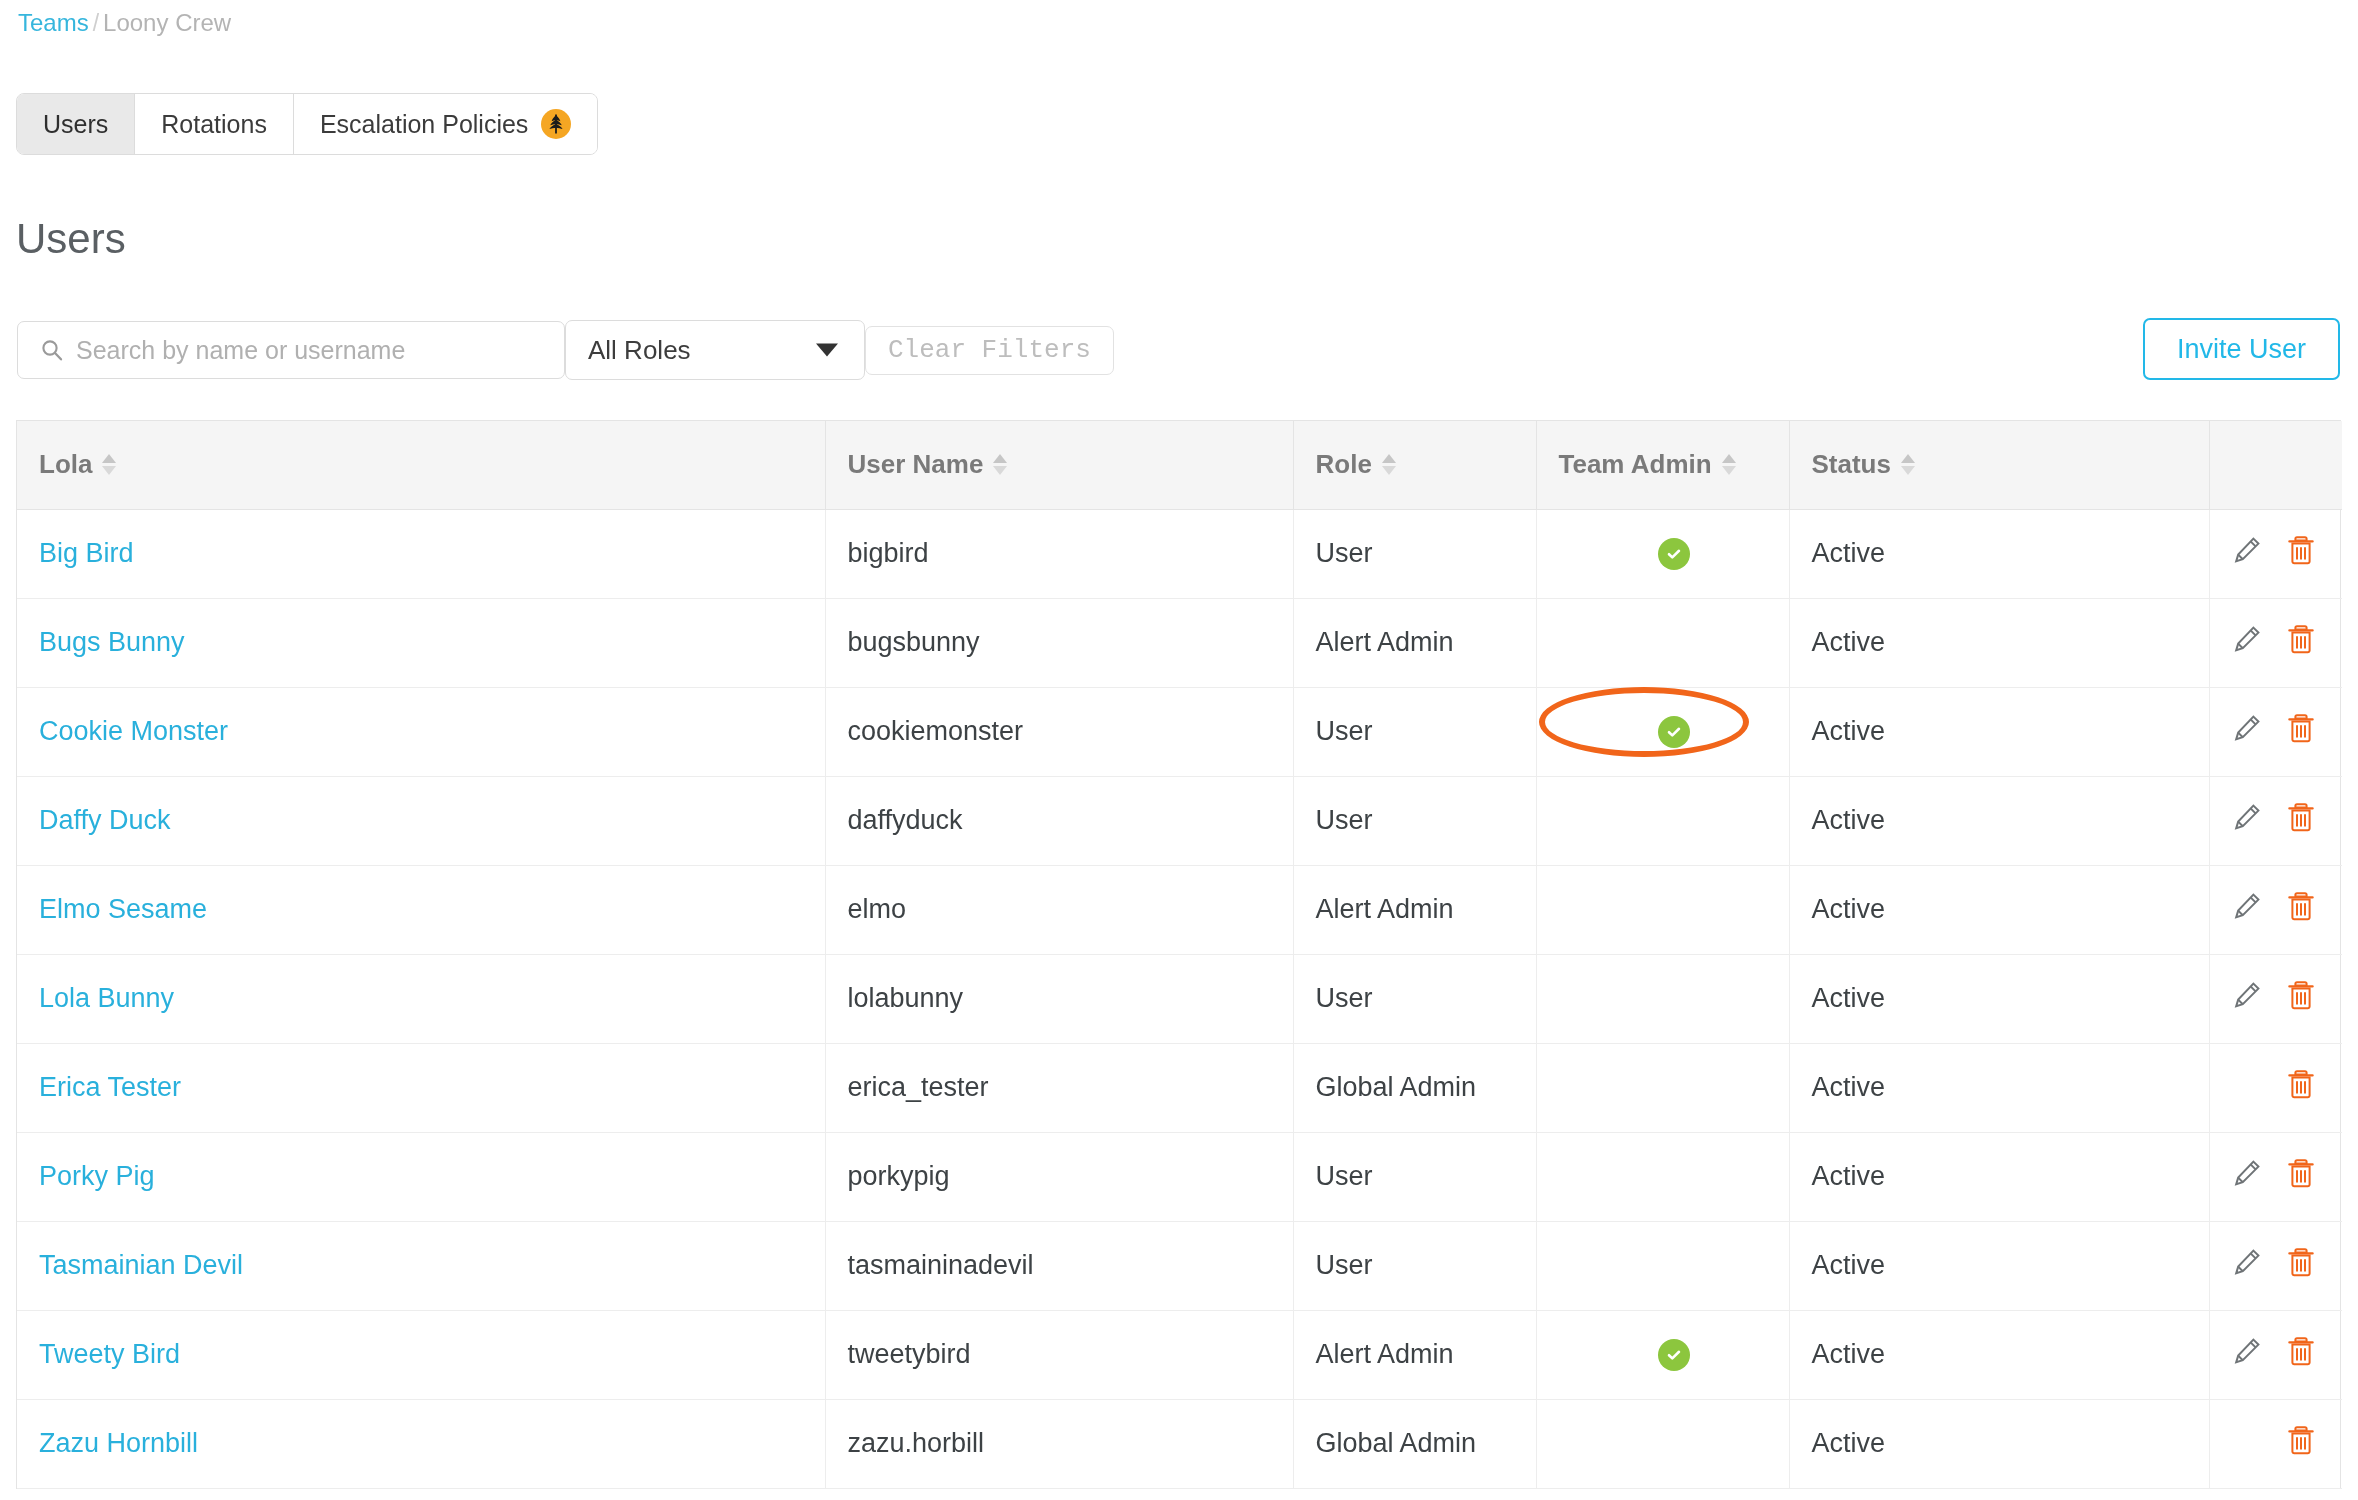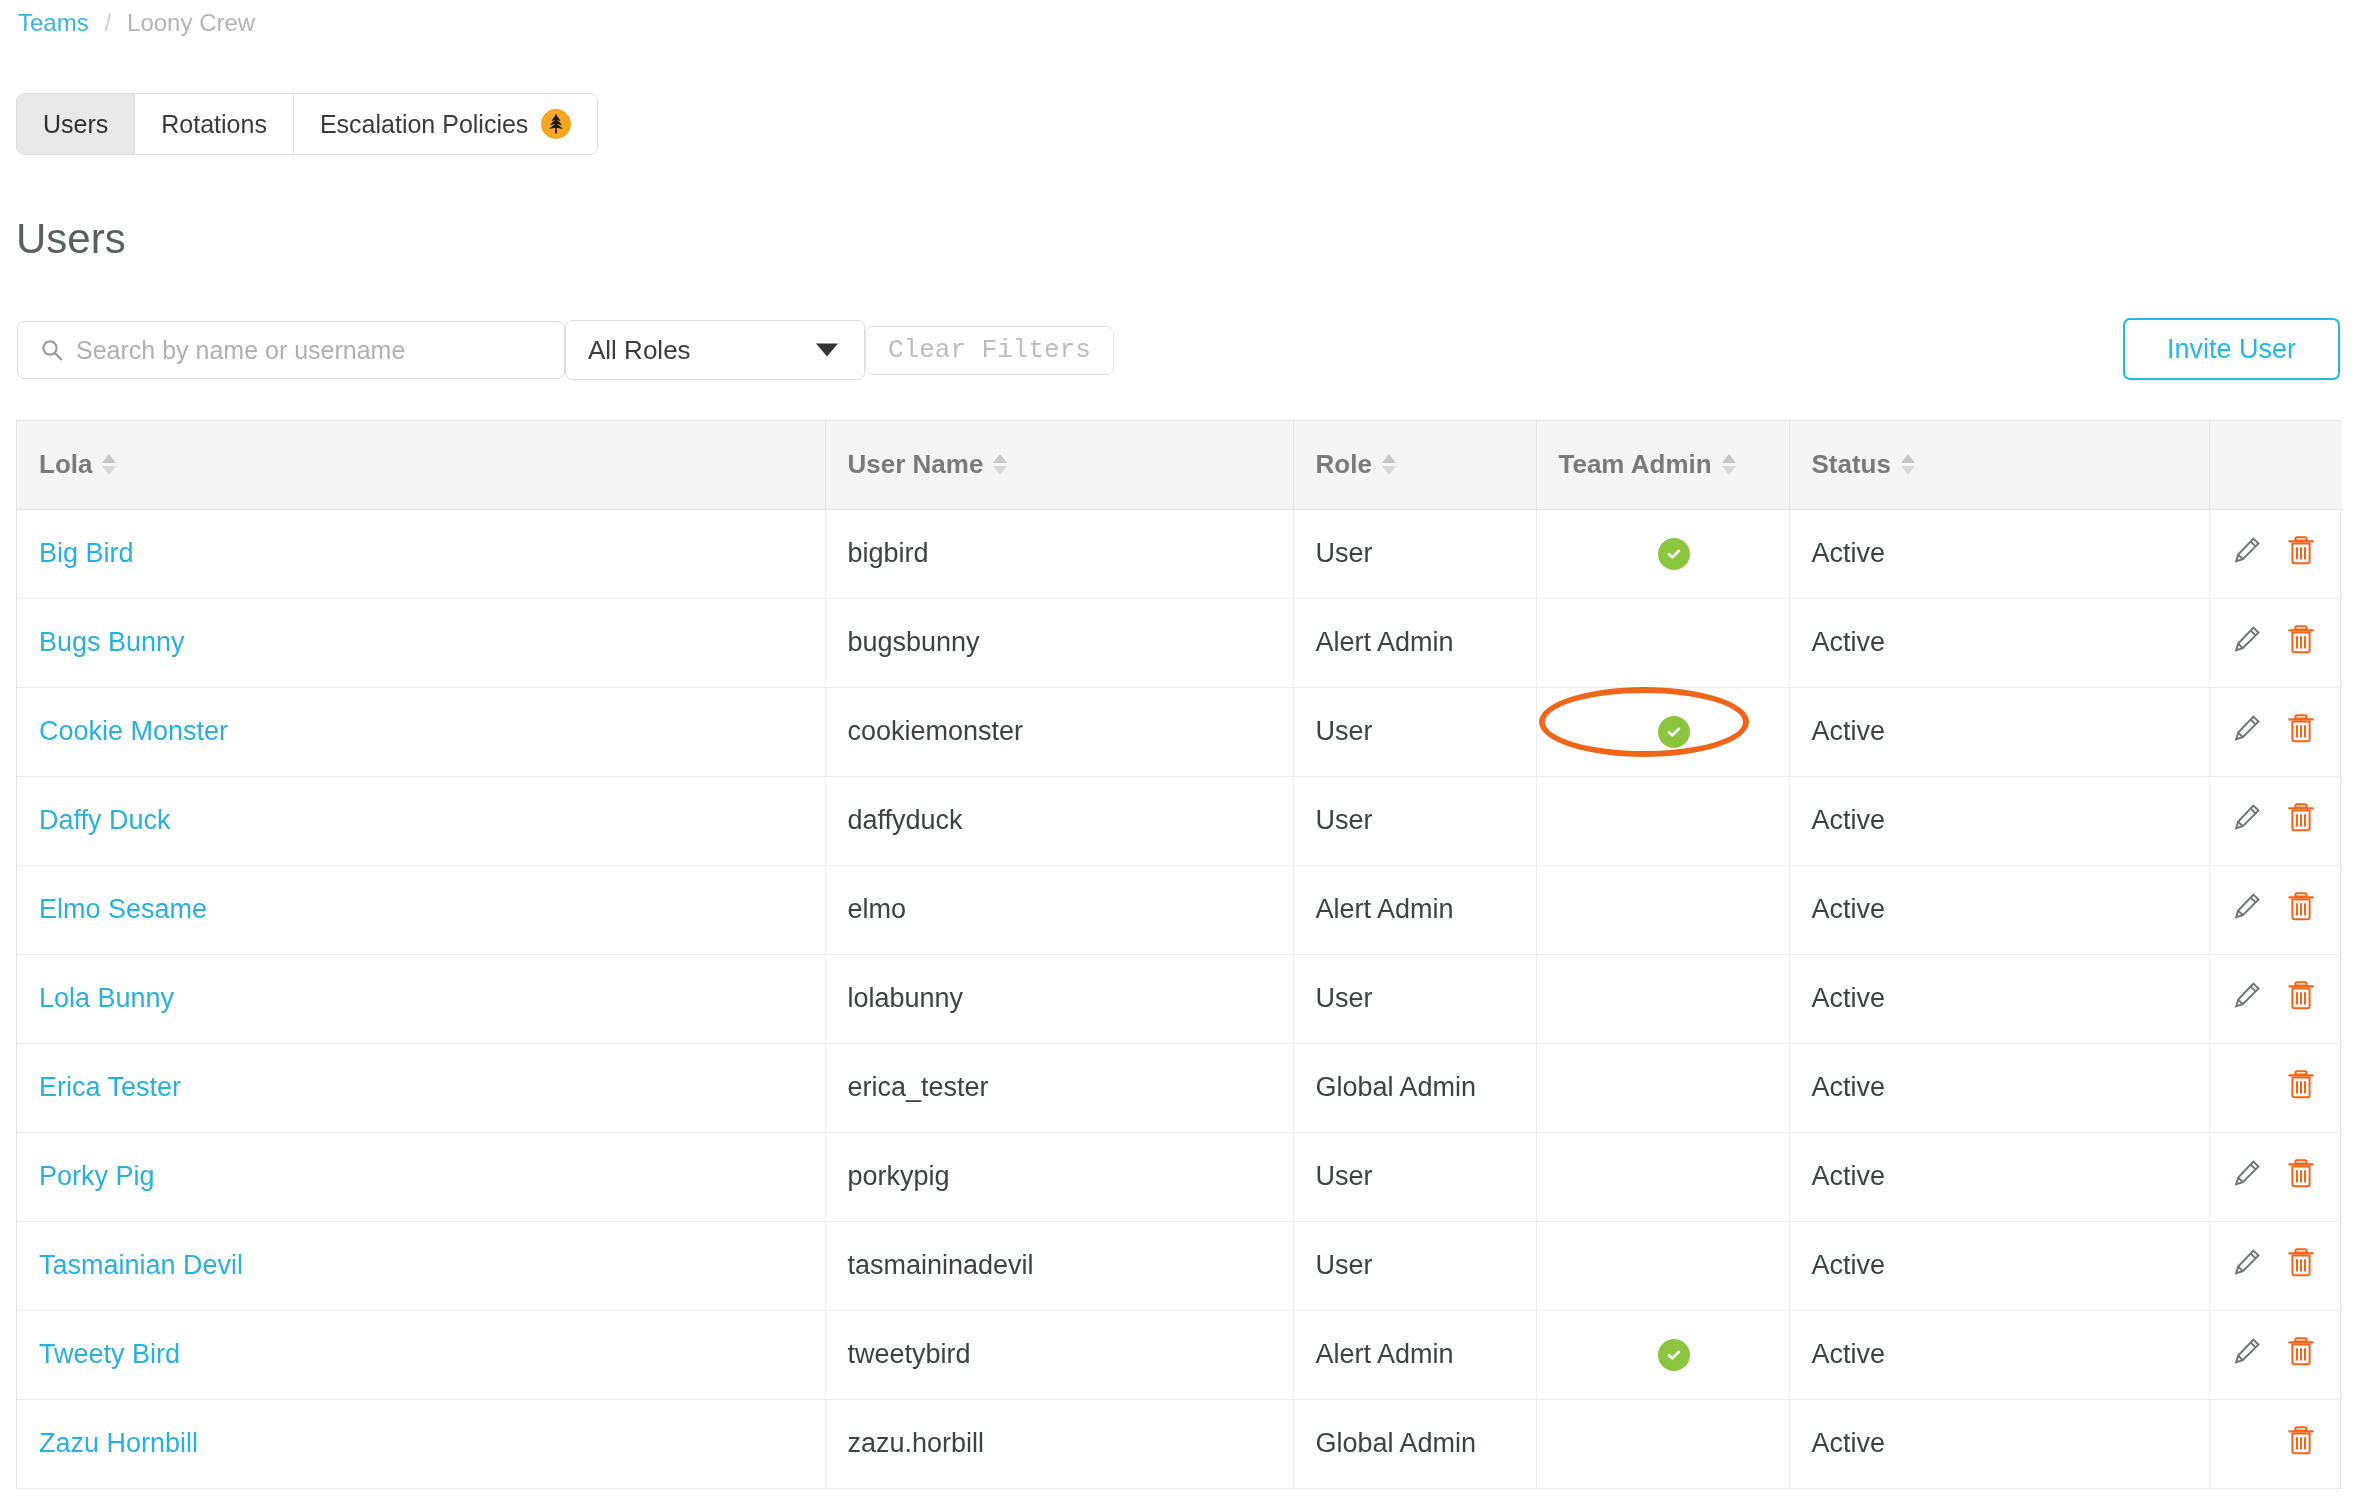--- a/index.html
+++ b/index.html
@@ -9,21 +9,21 @@
     background: #ffffff;
     font-family: "Liberation Sans", sans-serif;
     -webkit-font-smoothing: antialiased;
   }
   .page { position: relative; width: 2358px; height: 1500px; overflow: hidden; }
 
   
   .breadcrumb {
     position: absolute; left: 18px; top: 8px;
     font-size: 24px; line-height: 30px;
-    display: flex; align-items: center; gap: 16px;
+    display: flex; align-items: center; gap: 4px;
   }
   .crumb-link { color: #36b6dd; text-decoration: none; cursor: pointer; }
   .crumb-sep { color: #cfcfcf; font-size: 23px; }
   .crumb-current { color: #b4b4b4; }
 
   
   .tabbar {
     position: absolute; left: 16px; top: 93px;
     display: flex;
     border: 1px solid #dcdcdc;
@@ -105,21 +105,21 @@
     border: 1px solid #e2e2e2; border-radius: 7px;
     background: #fff; color: #bdbdbd;
     font-family: Liberation Mono, monospace;
     font-size: 26px;
     cursor: pointer;
     display: flex; align-items: center;
   }
 
   .invite-btn {
     position: absolute; right: 18px; top: 318px;
-    height: 62px; padding: 0 42px;
+    height: 62px; padding: 0 32px;
     border: 2px solid #22b8e8; border-radius: 7px;
     background: #fff; color: #22b8e8;
     font-family: "Liberation Sans", sans-serif;
     font-size: 27px;
     cursor: pointer;
     display: flex; align-items: center; justify-content: center;
   }
 
   
   .table-wrap {

